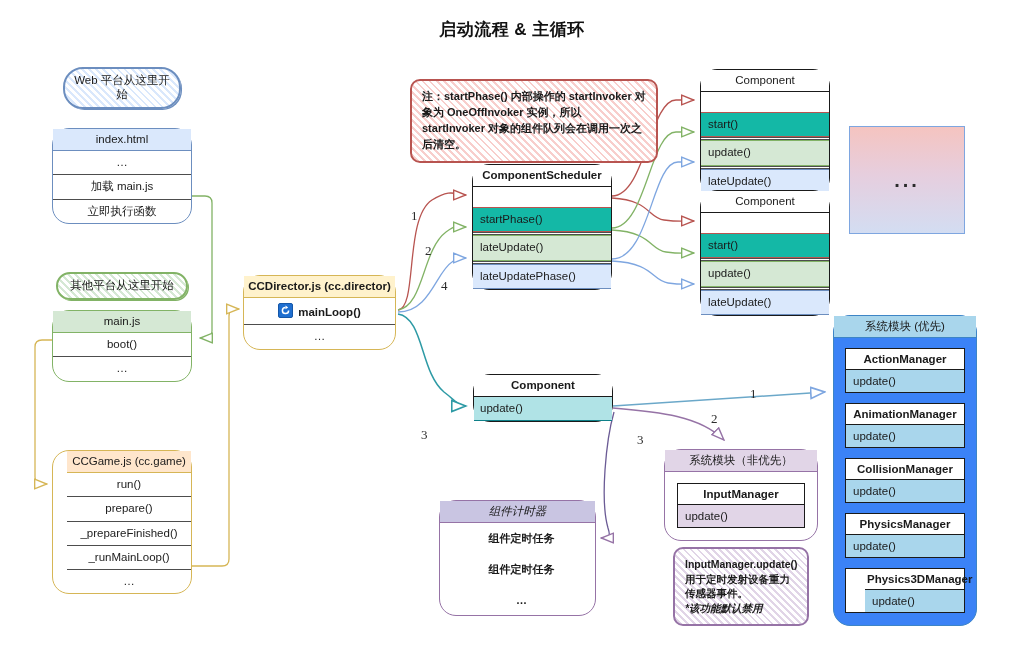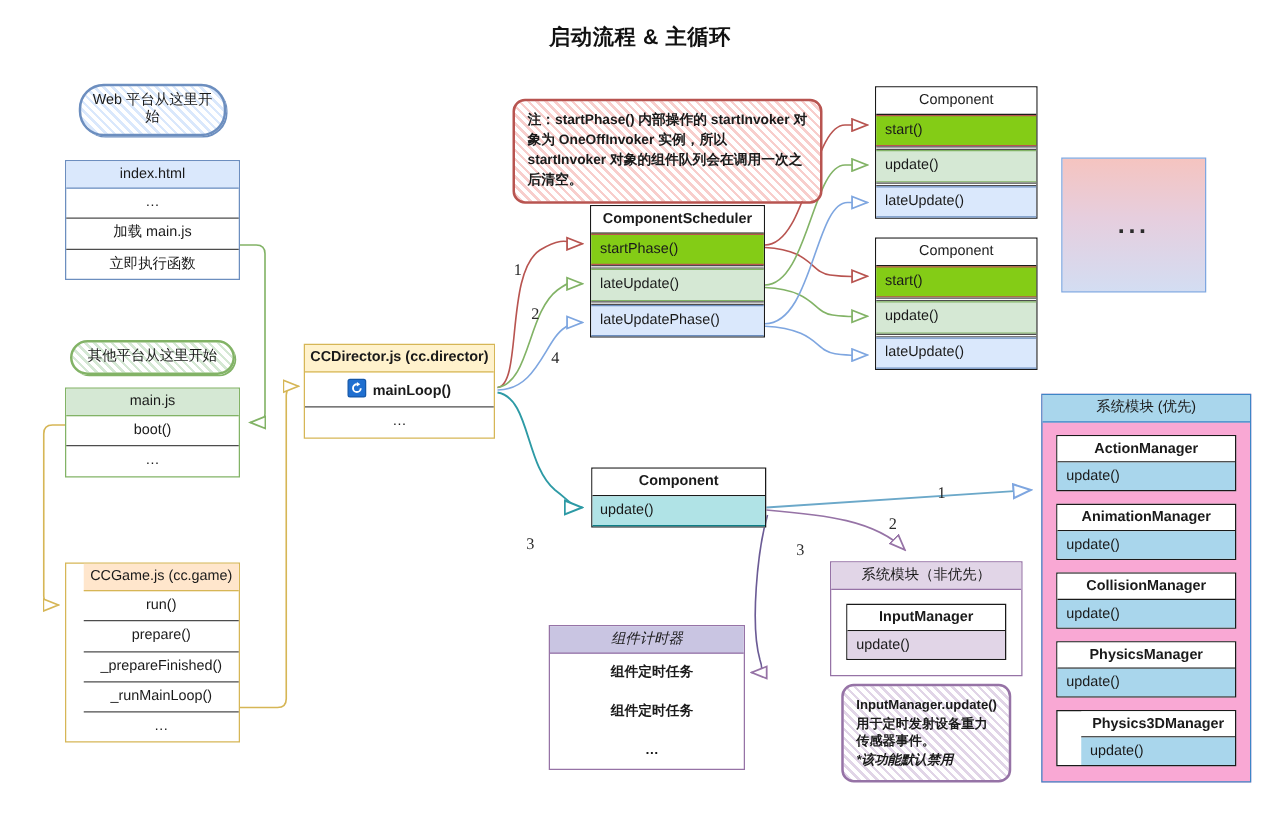--- a/index.html
+++ b/index.html
@@ -14,21 +14,21 @@
 
   .abs{position:absolute;box-sizing:border-box;}
 
   
   #page-title{
     position:absolute;left:0;top:18px;width:1024px;text-align:center;
     font-size:17px;font-weight:bold;color:#111;letter-spacing:.5px;
   }
 
   
-  .box{position:absolute;box-sizing:border-box;background:#fff;}
+  .box{position:absolute;box-sizing:border-box;background:#fff;border-radius:17px;}
   .box .hdr{
     box-sizing:border-box;width:100%;text-align:center;
     font-size:11.5px;color:#1a1a1a;padding:4px 2px 4px;line-height:1.15;
   }
   .box .row{
     box-sizing:border-box;width:100%;text-align:center;
     font-size:11.5px;color:#1a1a1a;padding:5px 2px;line-height:1.15;
   }
   .box .row.left{text-align:left;padding-left:7px;}
   .sep{height:0;border-top:1.4px solid #4d4d4d;}
@@ -46,21 +46,21 @@
   #box-ccgame .hdr{background:#ffe6cc;border-bottom:1.2px solid #d6b656;}
 
   
   #box-ccdirector{left:243px;top:275px;width:153px;border:1.2px solid #d6b656;}
   #box-ccdirector .hdr{background:#fff2cc;border-bottom:1.2px solid #d6b656;font-weight:bold;}
   #box-ccdirector .row.ml{font-weight:bold;}
 
   
   #box-compsched{left:472px;top:164px;width:140px;border:1.2px solid #1a1a1a;}
   #box-compsched .hdr{background:#ffffff;border-bottom:1.4px solid #1a1a1a;font-weight:bold;}
-  .ph-red{background:#84cc16;border-top:1.2px solid #b85450;border-bottom:1.2px solid #b85450;}
+  .ph-red{background:#14b8a6;border-top:1.2px solid #b85450;border-bottom:1.2px solid #b85450;margin-top:20px;}
   .ph-green{background:#d5e8d4;border-top:1.2px solid #82b366;border-bottom:1.2px solid #82b366;}
   .ph-blue{background:#dae8fc;border-top:1.2px solid #6c8ebf;border-bottom:1.2px solid #6c8ebf;}
   .gap{height:3px;background:#fff;border-top:1.4px solid #4d4d4d;border-bottom:1.4px solid #4d4d4d;box-sizing:border-box;}
 
   
   .box-component{width:130px;border:1.2px solid #1a1a1a;}
   .box-component .hdr{background:#fff;border-bottom:1.4px solid #1a1a1a;}
   #box-comp1{left:700px;top:69px;}
   #box-comp2{left:700px;top:190px;}
 
@@ -85,21 +85,21 @@
 
   
   #box-sysnp{left:664px;top:449px;width:154px;border:1.2px solid #9673a6;background:#fff;}
   #box-sysnp .hdr{background:#e1d5e7;border-bottom:1.2px solid #9673a6;}
   .inner-mod{position:relative;margin:11px 12px 12px;border:1.2px solid #1a1a1a;background:#fff;box-sizing:border-box;}
   .inner-mod .mhdr{text-align:center;font-size:11.5px;font-weight:bold;padding:4px 2px;border-bottom:1.4px solid #1a1a1a;background:#fff;color:#1a1a1a;}
   .inner-mod .mrow{text-align:left;font-size:11.5px;padding:5px 7px;color:#1a1a1a;}
   #box-sysnp .inner-mod .mrow{background:#e1d5e7;}
 
   
-  #box-syspri{left:833px;top:315px;width:168px;border:1.2px solid #3d85c6;background:#f9a8d4;}
+  #box-syspri{left:833px;top:315px;width:144px;border:1.2px solid #3d85c6;background:#3b82f6;}
   #box-syspri .hdr{background:#a9d6ec;border-bottom:1.2px solid #3d85c6;}
   #box-syspri .inner-mod{margin:10px 11px 0;}
   #box-syspri .inner-mod:last-child{margin-bottom:12px;padding-left:19px;}
   #box-syspri .inner-mod .mrow{background:#a9d6ec;}
 
   
   .sketch-label{
     position:absolute;box-sizing:border-box;text-align:center;
     font-size:11.5px;color:#1a1a1a;border-radius:20px;padding:5px 8px;line-height:1.2;
   }

